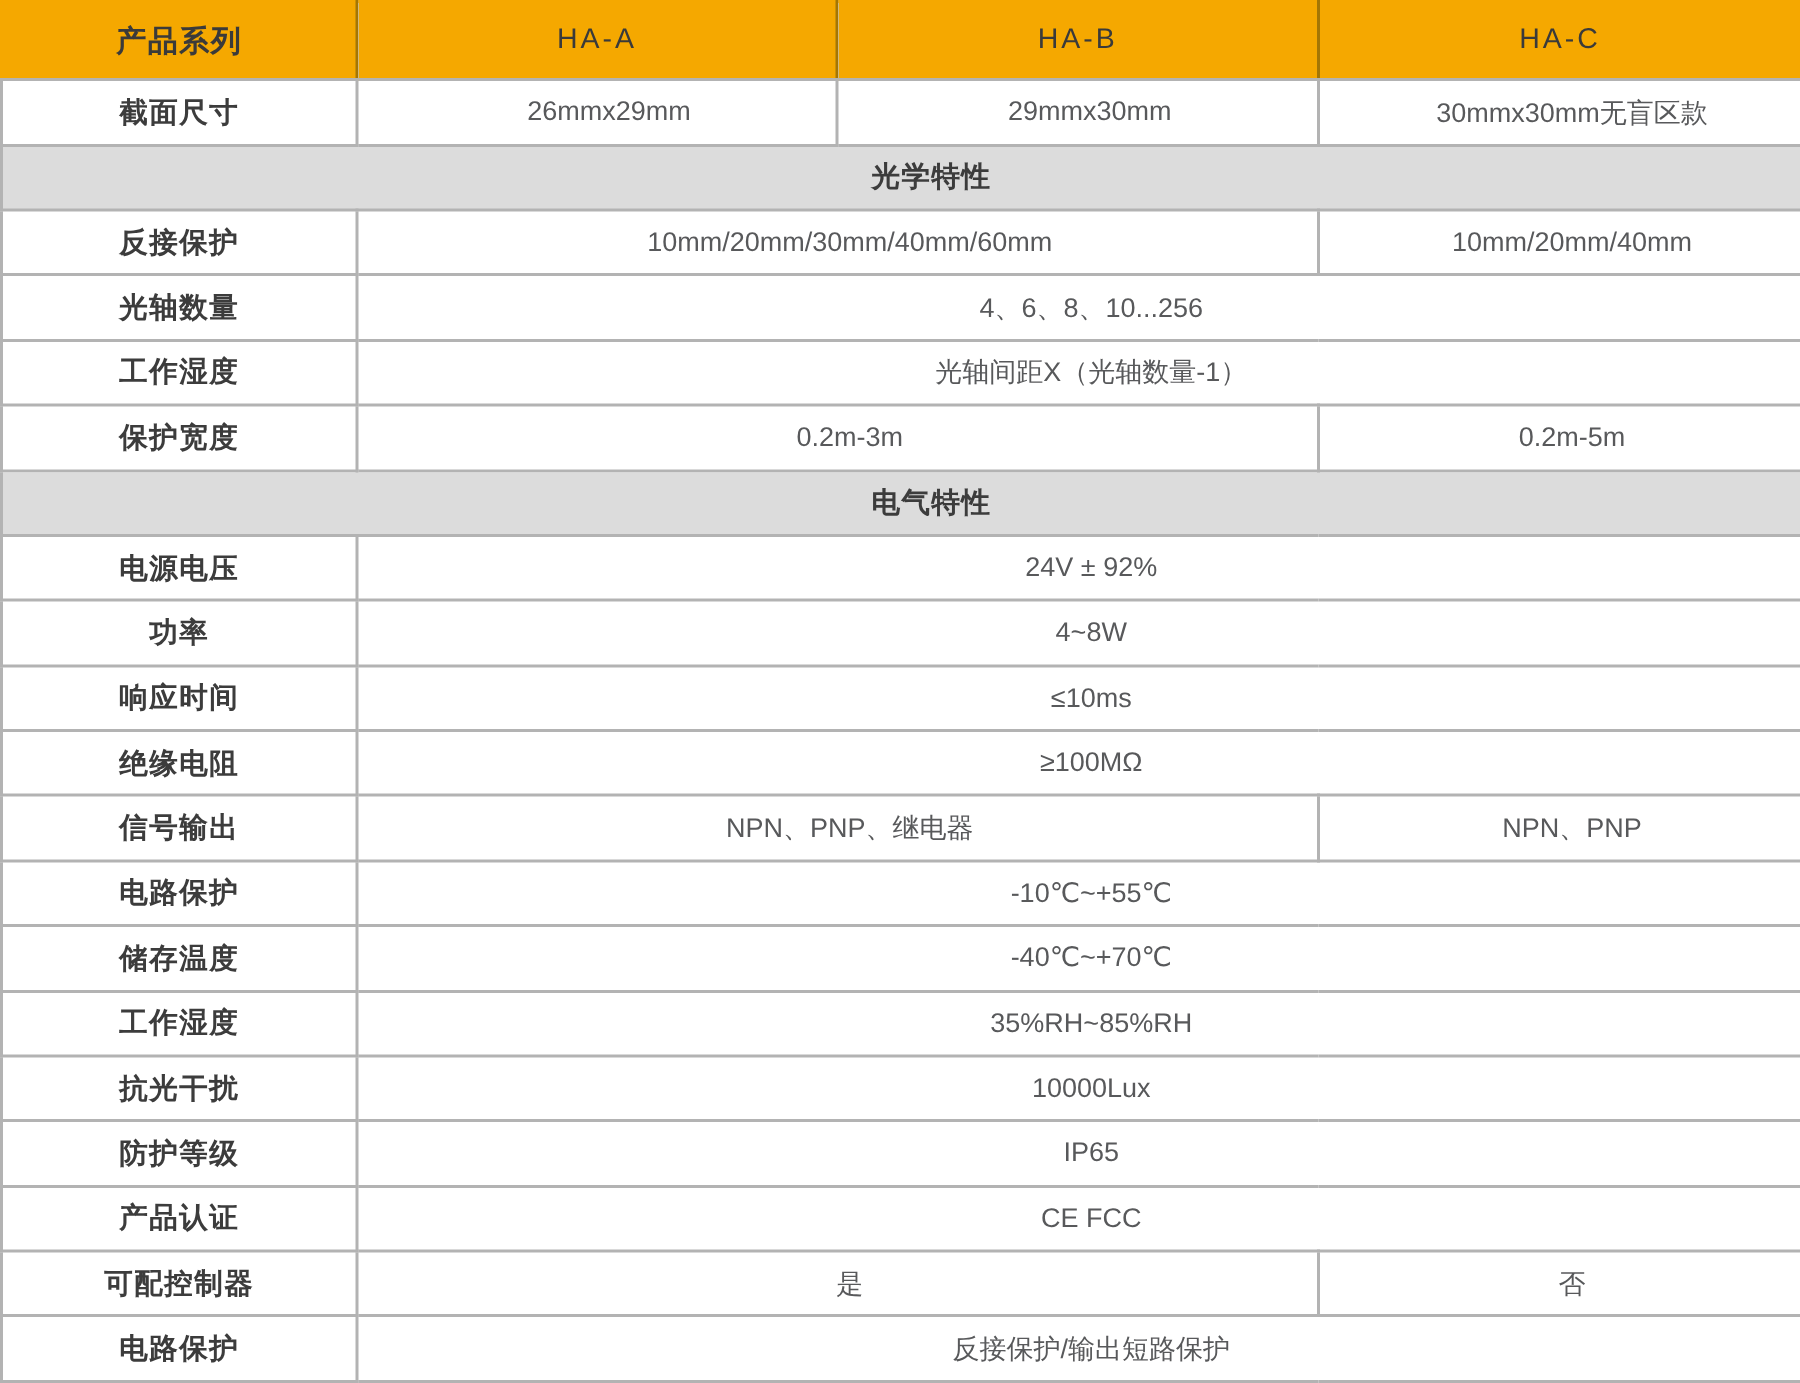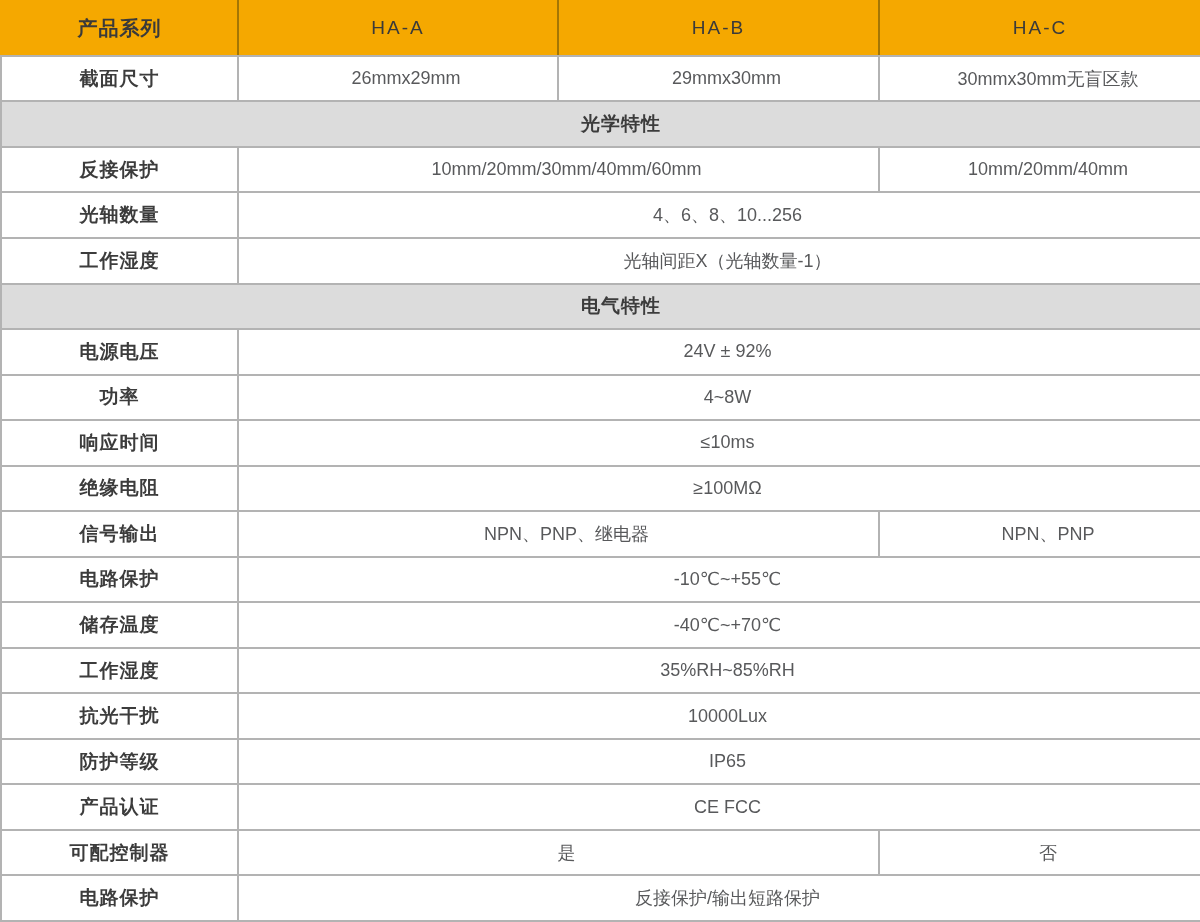--- a/index.html
+++ b/index.html
@@ -101,20 +101,25 @@
   <tr class="body-row">
     <td class="label">光轴数量</td>
     <td class="val" colspan="3">4、6、8、10...256</td>
   </tr>
 
   <tr class="body-row">
     <td class="label">工作湿度</td>
     <td class="val" colspan="3">光轴间距X（光轴数量-1）</td>
   </tr>
 
+  <tr class="body-row">
+    <td class="label">保护宽度</td>
+    <td class="val" colspan="2">0.2m-3m</td>
+    <td class="val">0.2m-5m</td>
+  </tr>
 
   <tr class="body-row section">
     <td colspan="4">电气特性</td>
   </tr>
 
   <tr class="body-row">
     <td class="label">电源电压</td>
     <td class="val" colspan="3">24V ± 92%</td>
   </tr>
 

